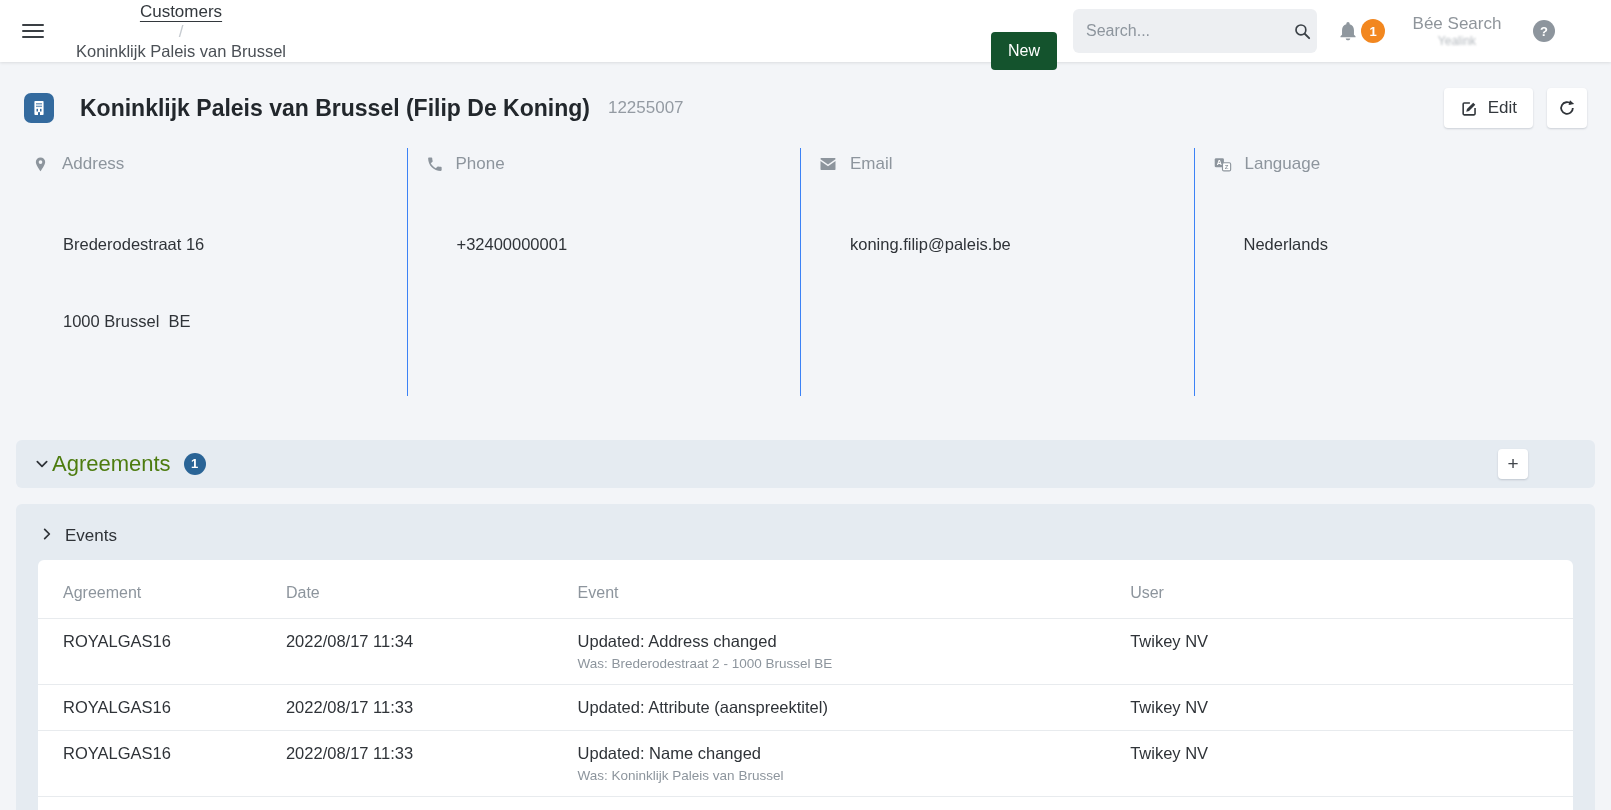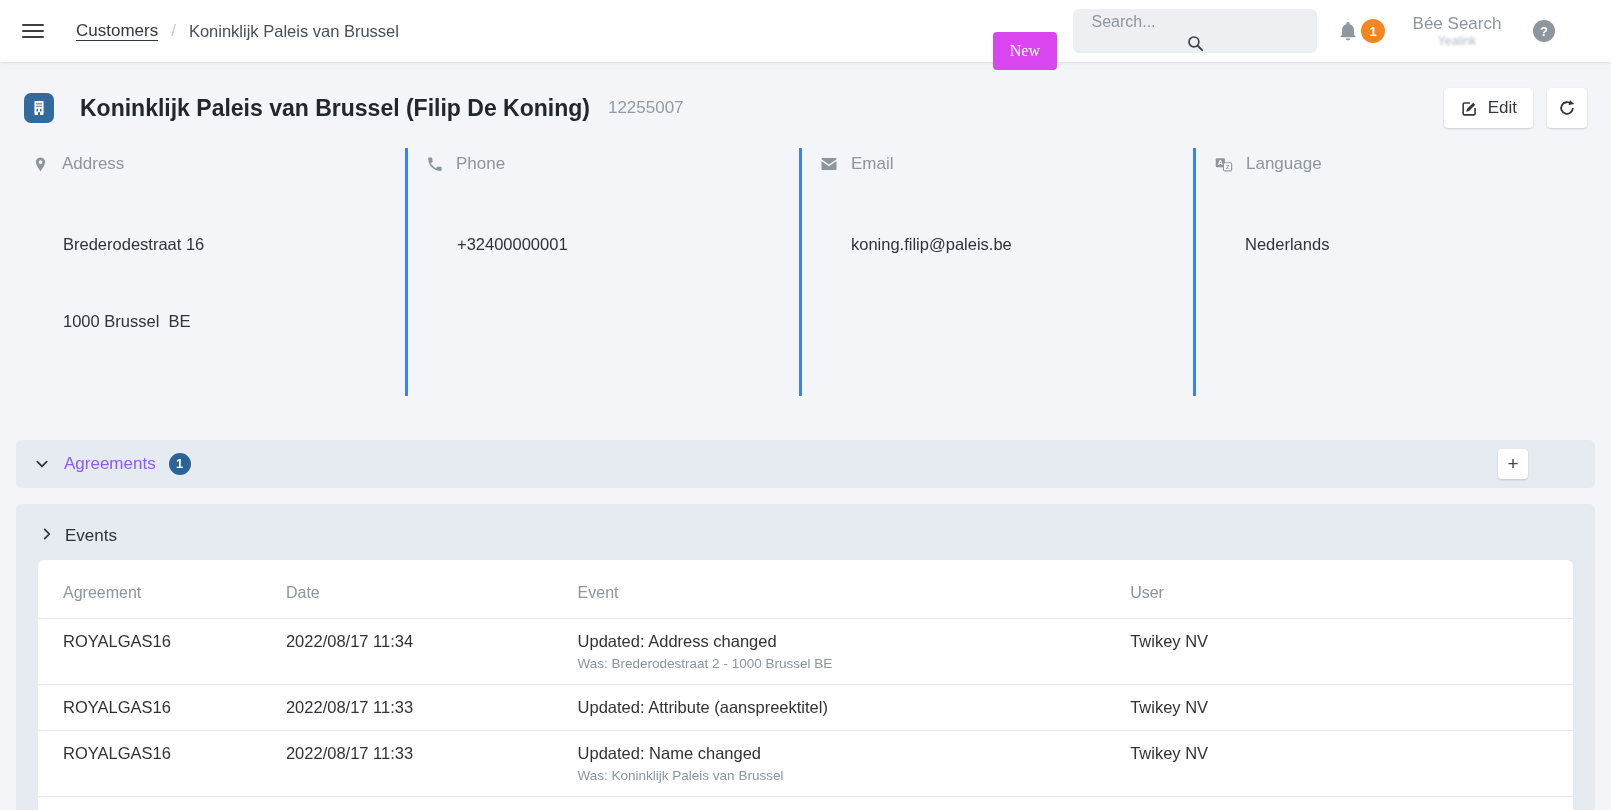--- a/index.html
+++ b/index.html
@@ -15,26 +15,26 @@
     height:62px; background:#ffffff; display:flex; align-items:center;
     padding:0 56px 0 22px; box-shadow:0 1px 3px rgba(0,0,0,.10); position:relative; z-index:5;
   }
   .hamburger { width:22px; cursor:pointer; margin-right:32px; display:flex; flex-direction:column; gap:4px; }
   .hamburger span { height:2px; background:#3a3f44; border-radius:1px; }
   .crumb-root { font-size:17px; color:#33383d; text-decoration:underline; text-underline-offset:4px; cursor:pointer; }
   .crumb-sep { color:#c6cbd0; font-size:17px; margin:0 13px; }
   .crumb-cur { color:#4b5056; font-size:16.5px; }
   .nav-right { margin-left:auto; display:flex; align-items:center; }
   .btn-new {
-    background:#d946ef; color:#fff; border:none; font-size:16px; font-family:Liberation Serif, serif;
+    background:#14532d; color:#fff; border:none; font-size:16px; font-family:Liberation Sans, sans-serif;
     padding:10px 17px; border-radius:4px; cursor:pointer;margin-top:40px;
   }
   .searchbox {
     width:244px; height:44px; background:#edeff2; border-radius:6px;
-    display:flex; align-items:center; padding:0 13px; margin-left:16px;flex-direction:column;
+    display:flex; align-items:center; padding:0 13px; margin-left:16px;
   }
   .searchbox input {
     flex:1; border:none; background:transparent; outline:none;
     font-size:16px; font-family:inherit; color:#33383d;
   }
   .searchbox input::placeholder { color:#8d959d; }
   .bellwrap { display:flex; align-items:center; margin-left:20px; cursor:pointer; }
   .badge-notif {
     width:24px; height:24px; border-radius:50%; background:#f2871f; color:#fff;
     font-size:13px; font-weight:bold; display:flex; align-items:center; justify-content:center;
@@ -59,31 +59,31 @@
   .cust-id { font-size:17px; color:#949ba3; margin-left:10px; }
   .header-actions { margin-left:auto; display:flex; gap:14px; }
   .btn-white {
     background:#fff; border:none; border-radius:4px; cursor:pointer; font-family:inherit;
     box-shadow:0 1px 2px rgba(30,40,60,.18); display:flex; align-items:center; justify-content:center;
   }
   .btn-edit { padding:9px 16px; gap:9px; font-size:17px; color:#33383d; }
   .btn-refresh { width:40px; height:40px; }
   
   .info-row { display:flex; margin:20px 8px 0; }
-  .info-col { flex:1; padding:6px 10px 10px 18px; border-left:3px solid #3b82f6; }
+  .info-col { flex:1; padding:6px 10px 10px 18px; border-left:1px solid #3b82f6; }
   .info-col:first-child { border-left:none; padding-left:8px; }
   .info-label { display:flex; align-items:center; gap:13px; color:#8d959d; font-size:17px; }
   .info-label svg { flex:0 0 auto; }
   .info-value { margin:7px 0 0 31px; color:#2f3338; font-size:16.5px; line-height:1.55; white-space:pre-wrap; }
   
   .agreements-bar {
     position:relative; display:flex; align-items:center;
     background:#e5ebf1; border-radius:6px; height:48px; padding:0 18px; margin-top:44px; cursor:pointer;
   }
-  .section-label { font-size:17px; color:#8b5cf6; margin-left:14px; }
+  .section-label { font-size:22px; color:#4d7c0f; margin-left:2px; }
   .badge-count {
     width:22px; height:22px; border-radius:50%; background:#2a6496; color:#fff;
     font-size:13px; font-weight:bold; display:flex; align-items:center; justify-content:center; margin-left:13px;
   }
   .btn-plus {
     position:absolute; right:67px; top:9px; width:30px; height:30px;
     font-size:19px; color:#41464c; line-height:1;
   }
   
   .events-section { background:#e5ebf1; border-radius:6px; margin-top:16px; padding:14px 22px 18px; }
@@ -108,21 +108,21 @@
 </style>
 </head>
 <body>
 
 <div class="navbar">
   <div class="hamburger">
       <span></span>
       <span></span>
       <span></span>
     </div>
-  <div style="display:flex;align-items:center;">
+  <div style="display:flex;align-items:center;flex-direction:column;">
     <span class="crumb-root">Customers</span>
     <span class="crumb-sep">/</span>
     <span class="crumb-cur">Koninklijk Paleis van Brussel</span>
   </div>
   <div class="nav-right">
     <button class="btn-new">New</button>
     <div class="searchbox">
       <input type="text" placeholder="Search..." style="">
       <span>
         <svg width="19" height="19" viewBox="0 0 24 24">

